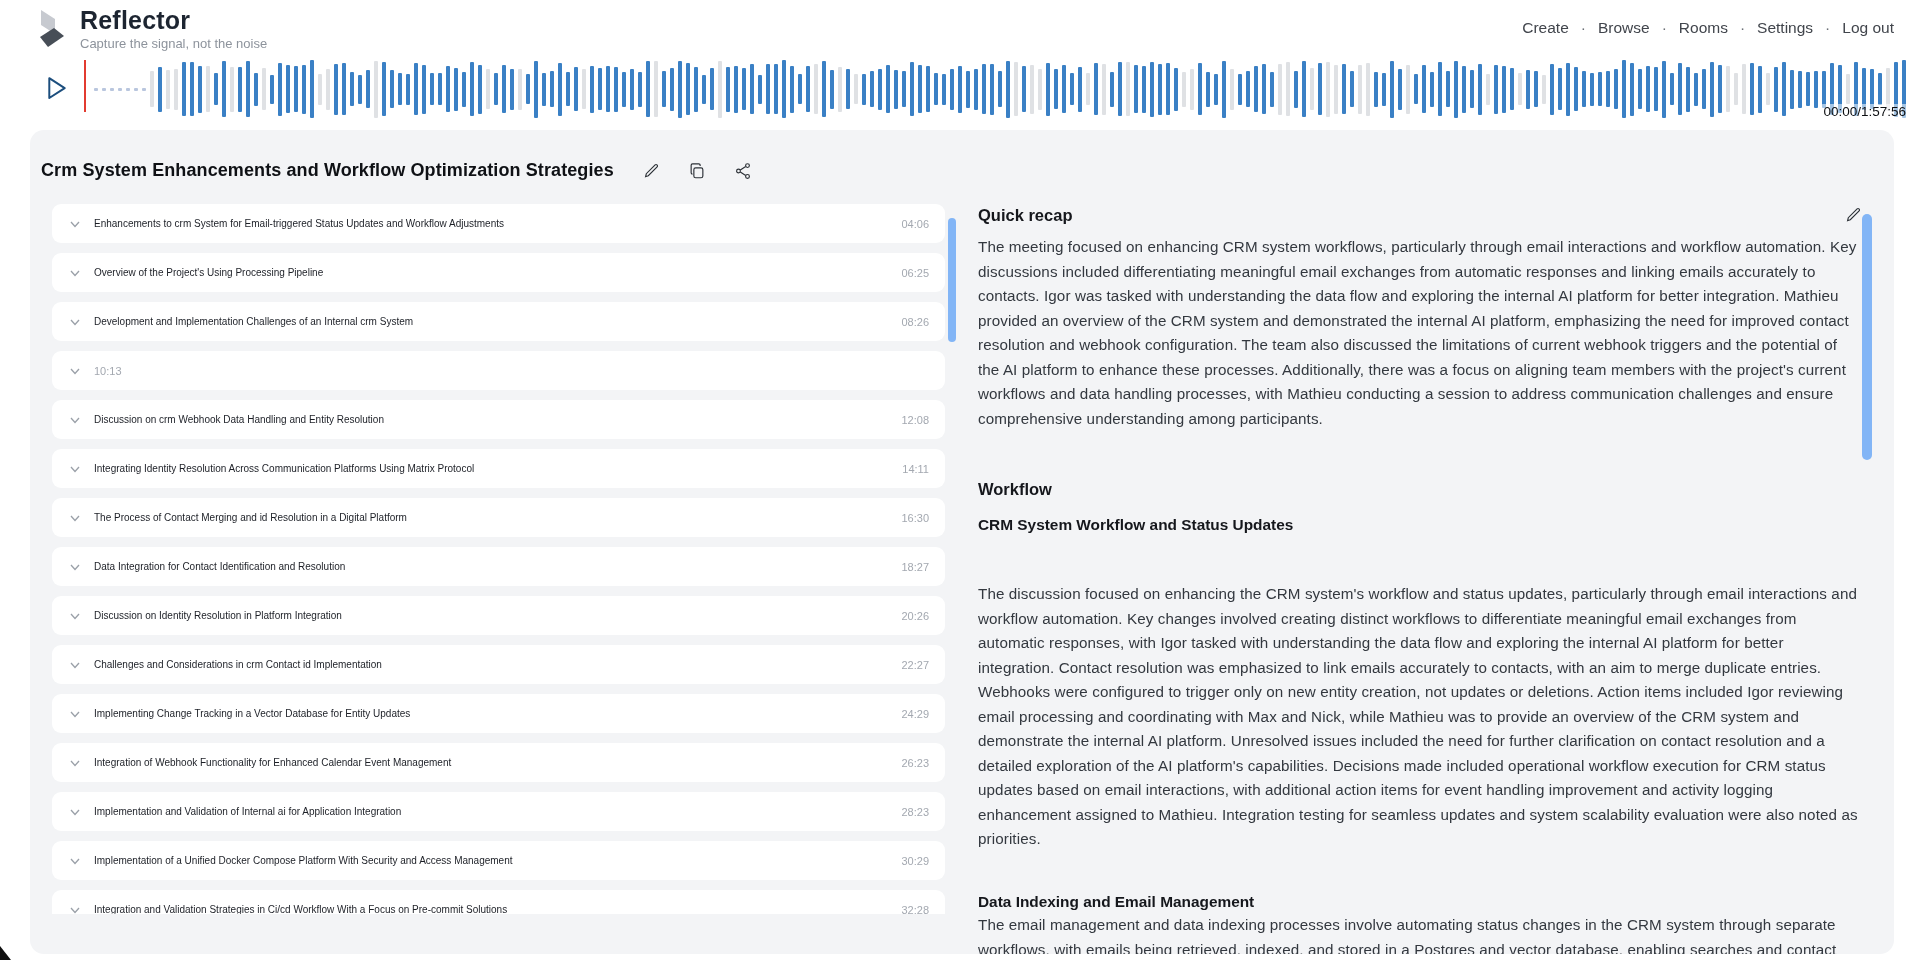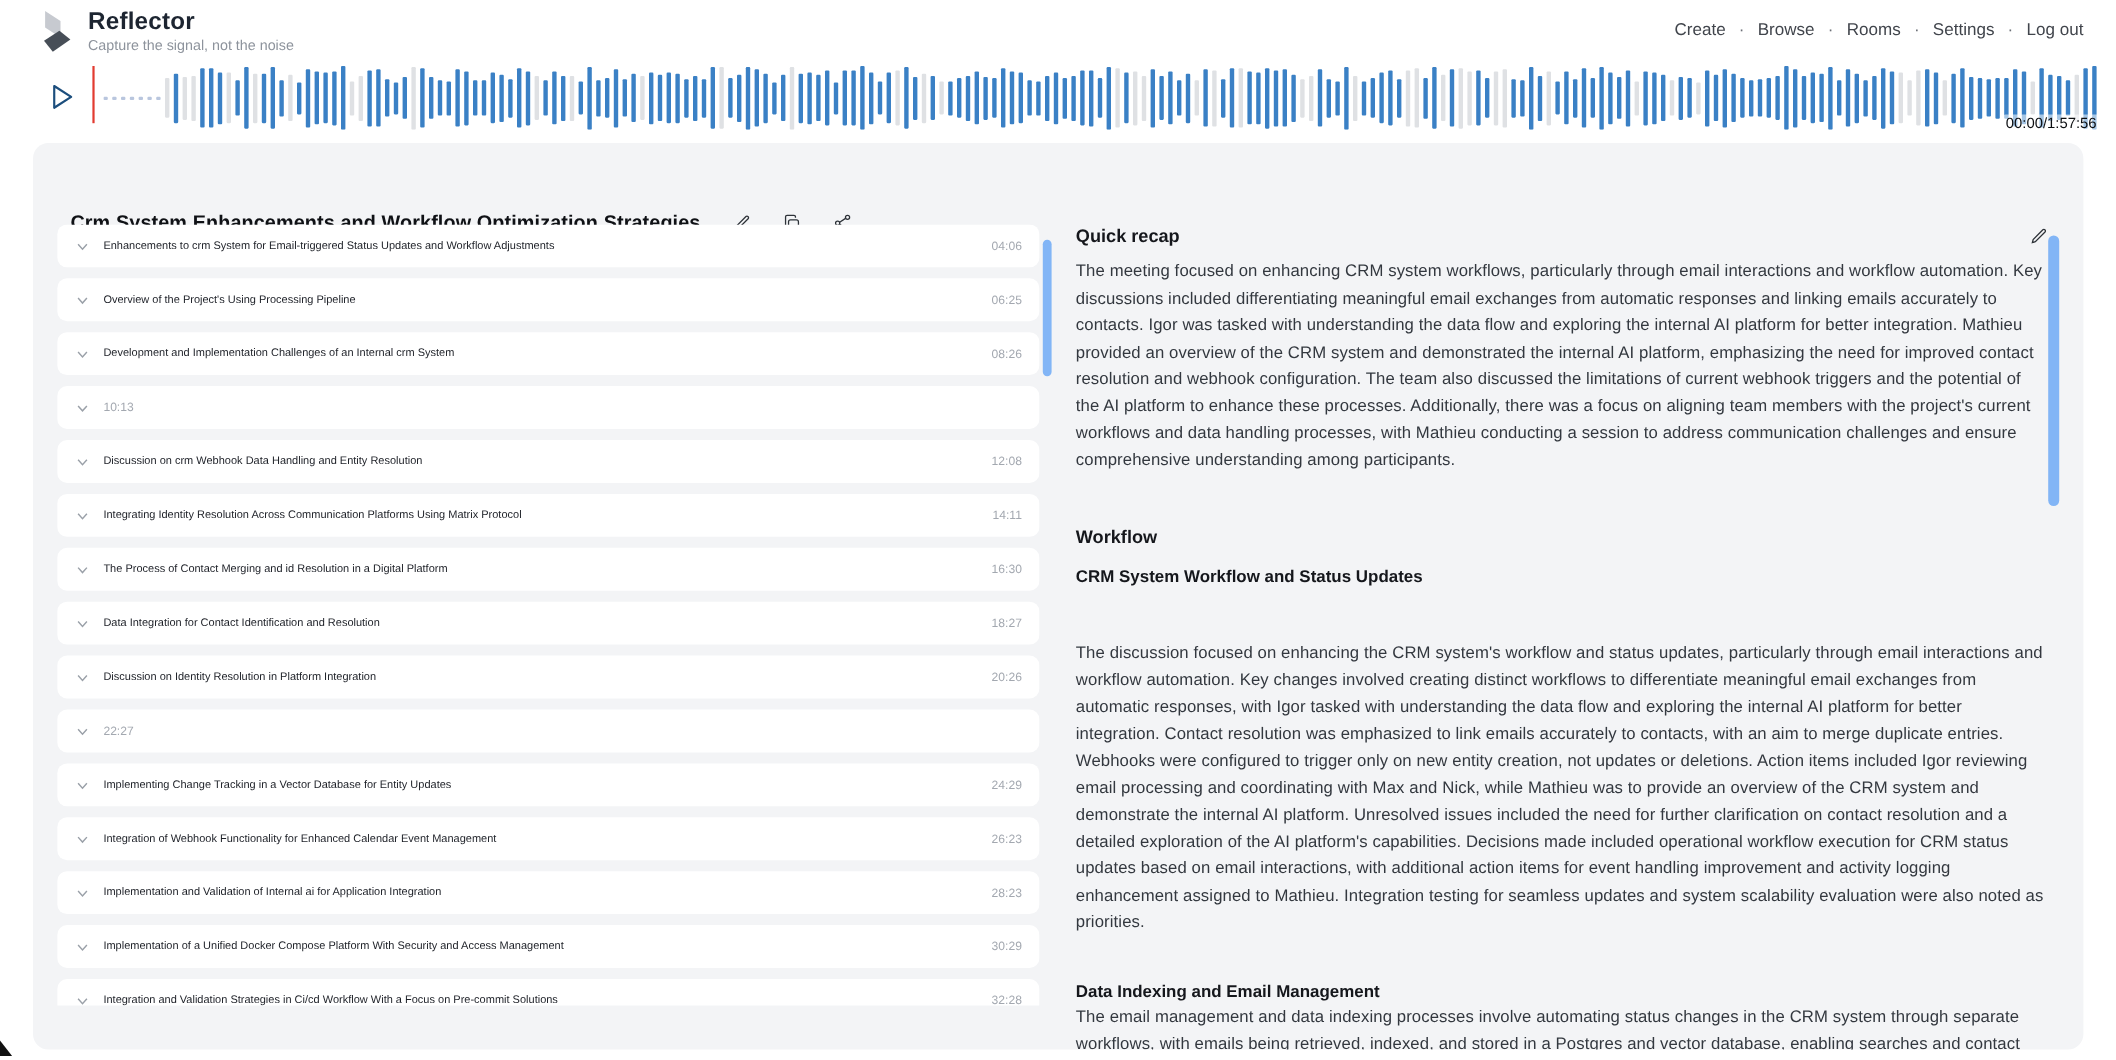--- a/index.html
+++ b/index.html
@@ -9,21 +9,21 @@
 
   
   .artifact-tl { left:0; top:0; width:9px; height:15px; background:#111; }
   .artifact-bl { left:0; top:946px; width:0; height:0;
     border-left:11px solid #111; border-top:14px solid transparent; }
 
   
   .header { left:0; top:0; width:1924px; height:58px; background:#fff; }
   .brand { position:absolute; left:34px; top:6px; display:flex; align-items:flex-start; cursor:pointer; }
   .brand-text { margin-left:10px; }
-  .brand-title { font-size:22px; font-weight:700; color:#1d2531; letter-spacing:.2px; }
+  .brand-title { font-size:25px; font-weight:700; color:#1d2531; letter-spacing:.2px; }
   .brand-tagline { font-size:13px; color:#8d939c; margin-top:1px; }
   .nav { position:absolute; right:30px; top:19px; display:flex; align-items:center; gap:12px;
     font-size:15.5px; color:#41454c; }
   .nav-item { cursor:pointer; }
   .nav-sep { color:#6b6f76; }
 
   
   .player { left:0; top:58px; width:1924px; height:64px; }
   .play-btn { position:absolute; left:46px; top:18px; width:22px; height:24px; cursor:pointer; }
   .cursor-line { position:absolute; left:84px; top:2px; width:2px; height:52px; background:#e23b30; }
@@ -31,21 +31,21 @@
     display:flex; align-items:center; gap:4px; overflow:hidden; cursor:pointer; }
   .wbar { width:4px; flex:0 0 4px; background:#3a80c5; border-radius:1px; }
   .wbar.light { background:#dfe1e4; }
   .wbar.silent { height:3px; background:#b9c6de; }
   .player-time { position:absolute; right:16px; top:46px; font-size:13.5px; color:#0d0f12;
     background:rgba(255,255,255,.55); padding:0 2px; border-radius:2px; }
 
   
   .card { left:30px; top:130px; width:1864px; height:824px; background:#f3f4f6;
     border-radius:14px; overflow:hidden; }
-  .doc-title-row { position:absolute; left:34px; top:30px; display:flex; align-items:center; gap:28px;margin-top:32px; }
+  .doc-title-row { position:absolute; left:11px; top:30px; display:flex; align-items:center; gap:28px; }
   .doc-title { font-size:18px; font-weight:700; color:#0f1115; letter-spacing:.1px; }
   .icon-btn { width:18px; height:18px; color:#2d3238; cursor:pointer; display:inline-flex; }
   .icon-btn svg { width:100%; height:100%; }
 
   
   .topic-list { position:absolute; left:22px; top:74px; width:893px; height:710px; overflow:hidden; }
   .topic-row { height:39px; margin-bottom:10px; background:#ffffff; border-radius:9px;
     display:flex; align-items:center; padding:0 16px; cursor:pointer; }
   .chev { width:14px; height:14px; color:#9aa0a8; flex:0 0 14px; cursor:pointer; }
   .topic-title { font-size:10px; color:#1c1f26; margin-left:12px; flex:1 1 auto;
@@ -433,20 +433,21 @@
       <polyline points="3,5 7,9.5 11,5" fill="none" stroke="currentColor" stroke-width="1.3"></polyline>
     </svg>
     <span class="topic-title">Discussion on Identity Resolution in Platform Integration</span>
     <span class="topic-time">20:26</span>
   </div>
 
   <div class="topic-row">
     <svg class="chev" viewBox="0 0 14 14">
       <polyline points="3,5 7,9.5 11,5" fill="none" stroke="currentColor" stroke-width="1.3"></polyline>
     </svg>
+    <span class="topic-title">Challenges and Considerations in crm Contact id Implementation</span>
     <span class="topic-time">22:27</span>
   </div>
 
   <div class="topic-row">
     <svg class="chev" viewBox="0 0 14 14">
       <polyline points="3,5 7,9.5 11,5" fill="none" stroke="currentColor" stroke-width="1.3"></polyline>
     </svg>
     <span class="topic-title">Implementing Change Tracking in a Vector Database for Entity Updates</span>
     <span class="topic-time">24:29</span>
   </div>

